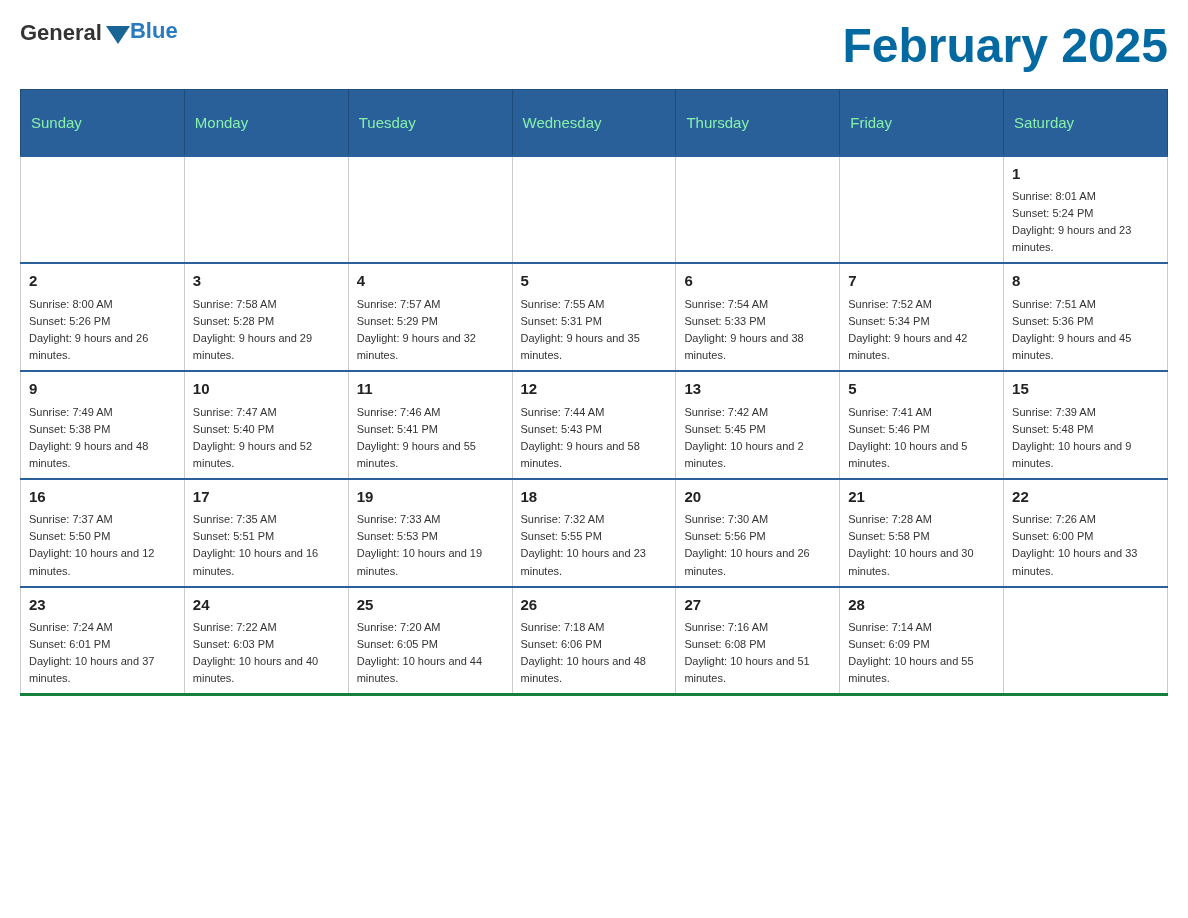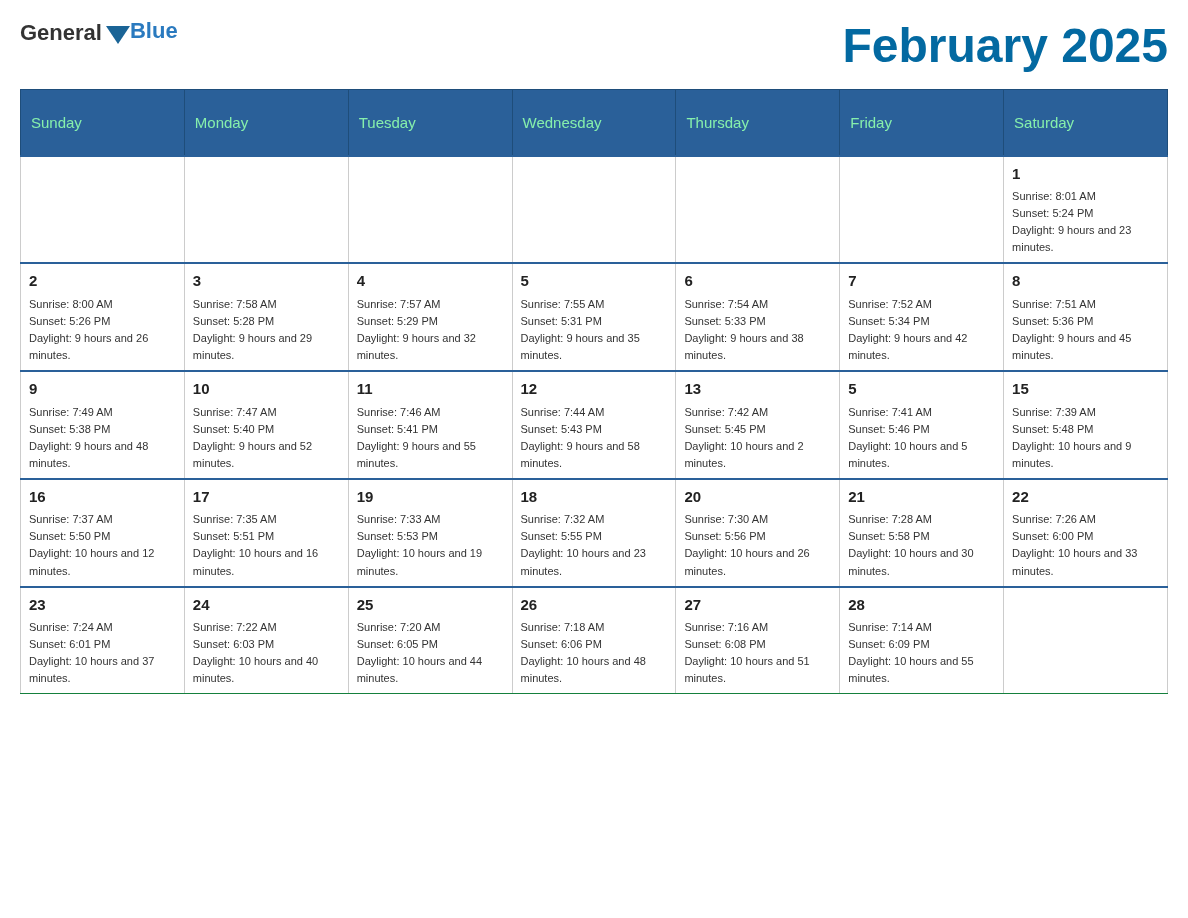--- a/index.html
+++ b/index.html
@@ -95,21 +95,21 @@
     }
     .day-info {
       font-size: 11px;
       color: #333;
       line-height: 1.55;
     }
     .empty-cell {
       background: #f9f9f9;
     }
     .last-row td {
-      border-bottom: 1px solid #15803d;
+      border-bottom: 3px solid #15803d;
     }
   </style>
 </head>
 <body>
 
 <div class="header">
   <div class="logo">
     <div class="logo-top">
       <span class="logo-general">General</span>
       <div class="logo-arrow"></div>

